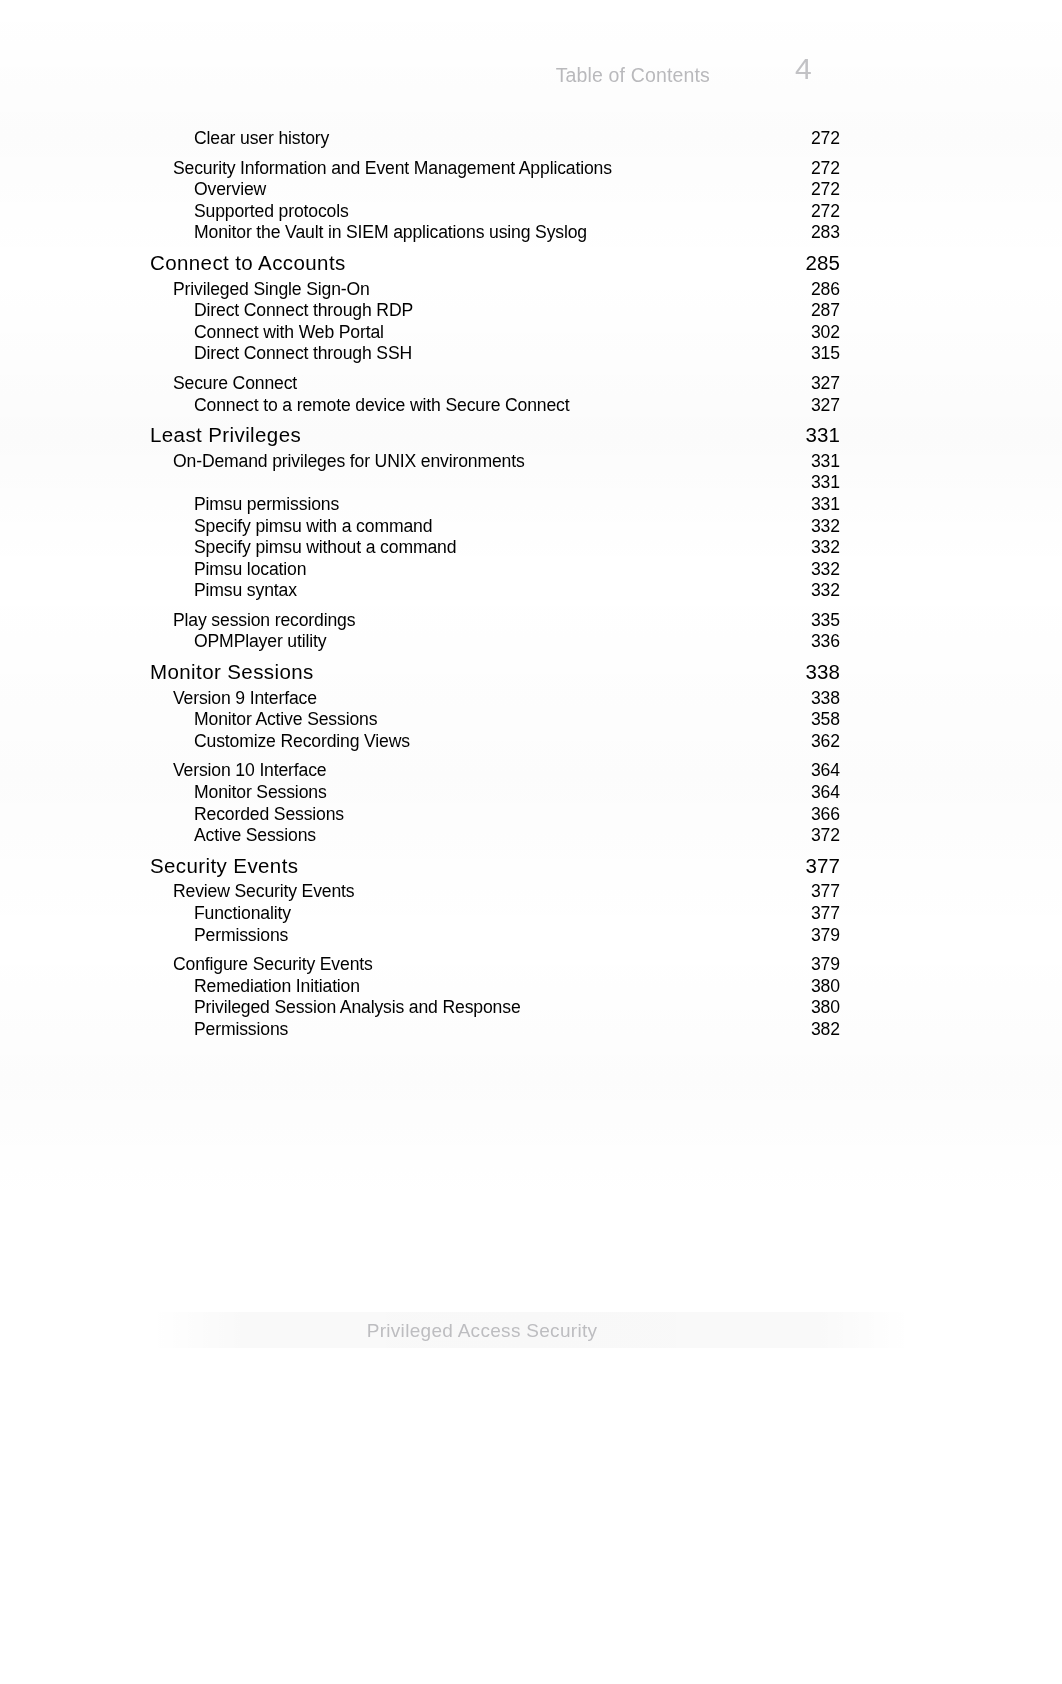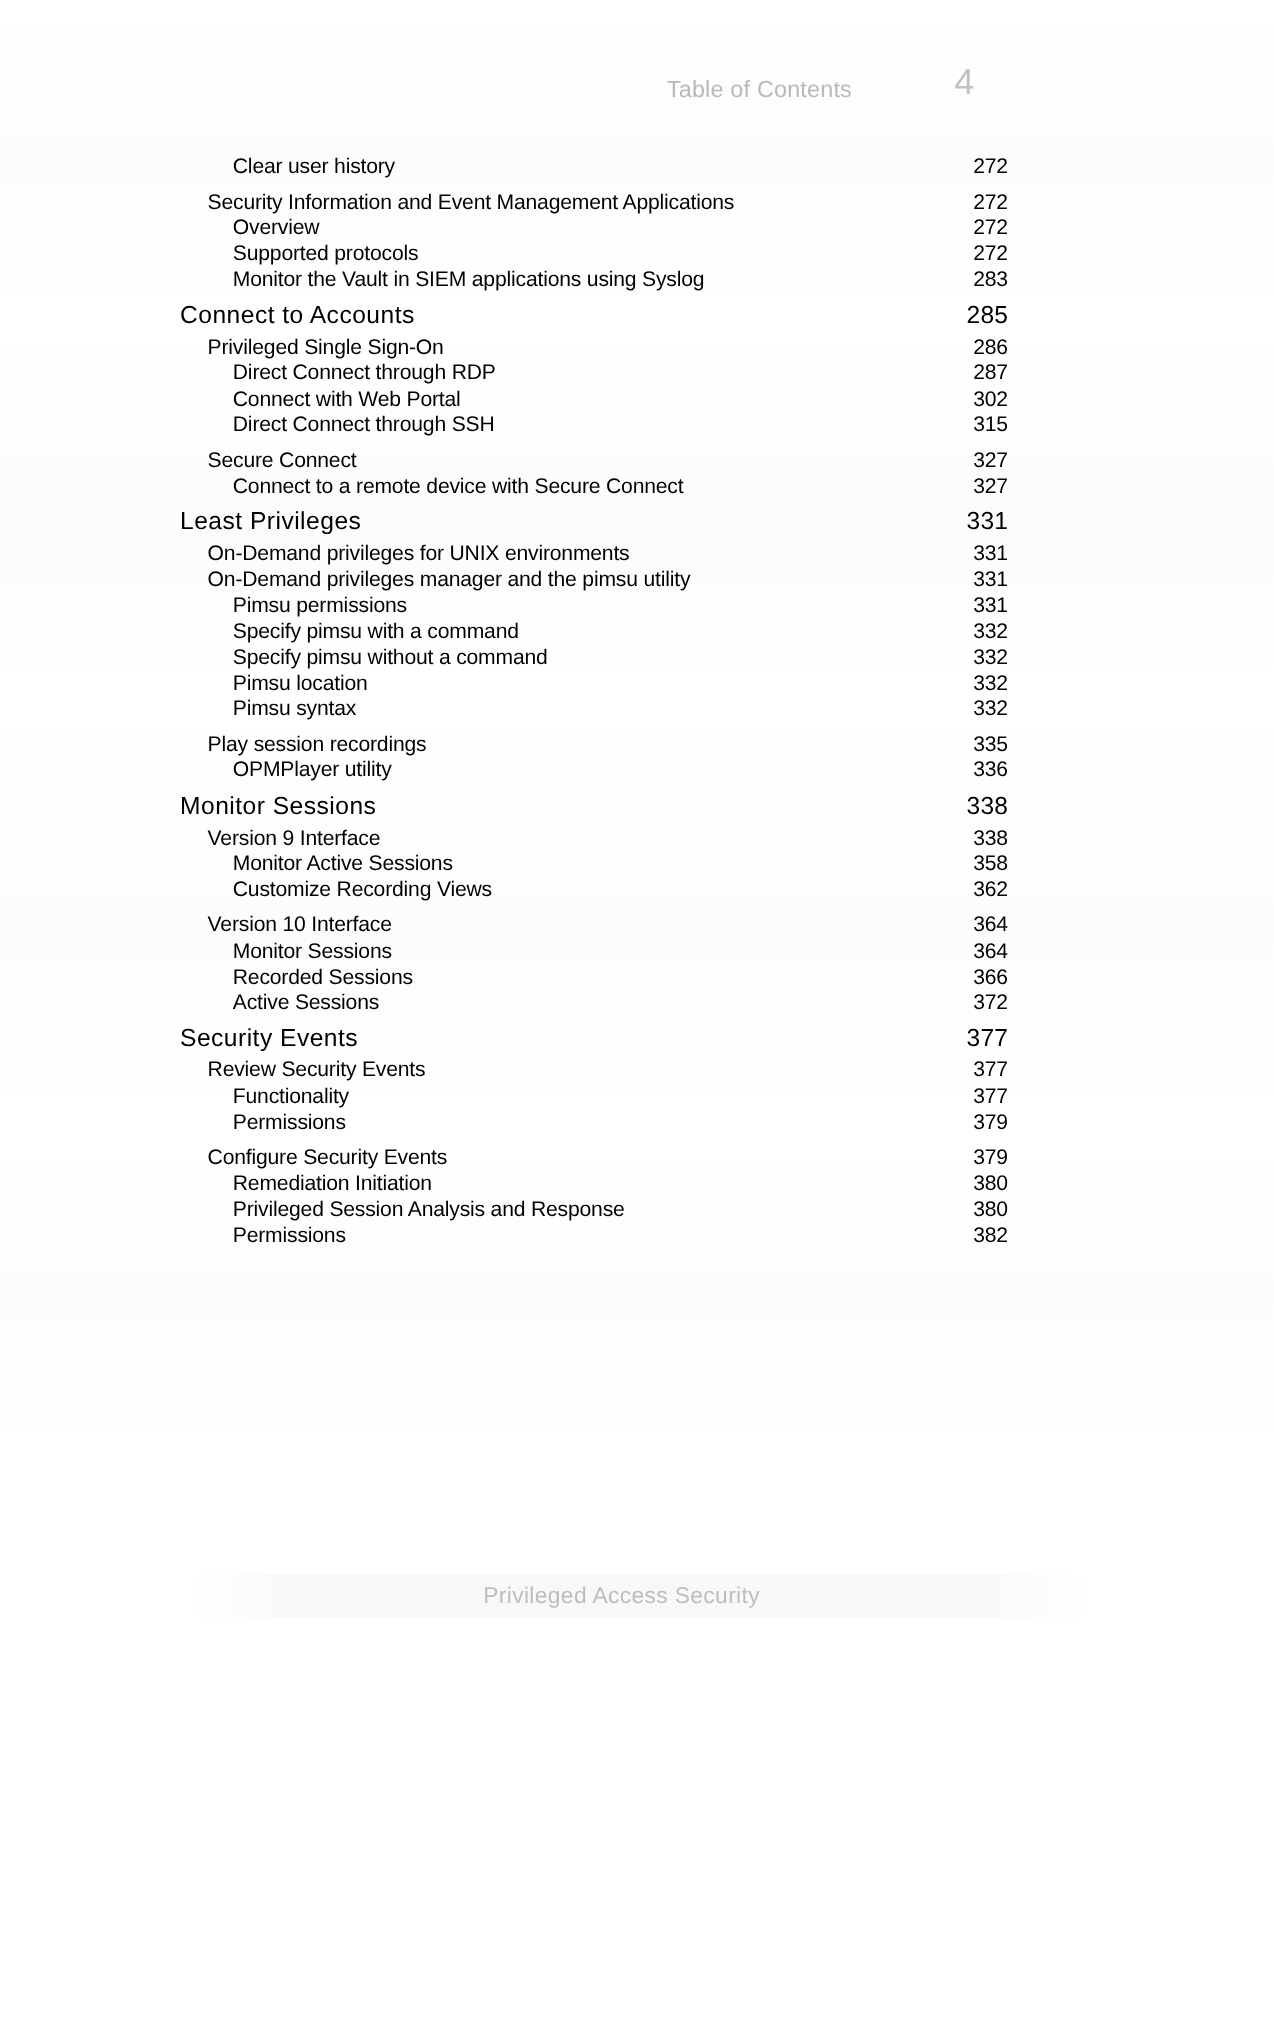--- a/index.html
+++ b/index.html
@@ -133,21 +133,20 @@
   }
   #footer-text {
     position: absolute;
     left: 0;
     top: 1320px;
     width: 964px;
     text-align: center;
     font-size: 19px;
     color: #bdbdc0;
     letter-spacing: 0.3px;
-    padding-left: 36px;
   }
 </style>
 </head>
 <body>
 
 <div id="page">
 
   <div class="scan-noise"></div>
 
   <div id="running-header">
@@ -206,21 +205,20 @@
       </div>
       <div class="toc-row lvl0 gap-after gap-before">
         <span class="toc-title">Least Privileges</span>
         <span class="toc-page">331</span>
       </div>
       <div class="toc-row lvl1">
         <span class="toc-title">On-Demand privileges for UNIX environments</span>
         <span class="toc-page">331</span>
       </div>
       <div class="toc-row lvl1">
-        <span class="toc-title">On-Demand privileges manager and the pimsu utility</span>
         <span class="toc-page">331</span>
       </div>
       <div class="toc-row lvl2">
         <span class="toc-title">Pimsu permissions</span>
         <span class="toc-page">331</span>
       </div>
       <div class="toc-row lvl2">
         <span class="toc-title">Specify pimsu with a command</span>
         <span class="toc-page">332</span>
       </div>

